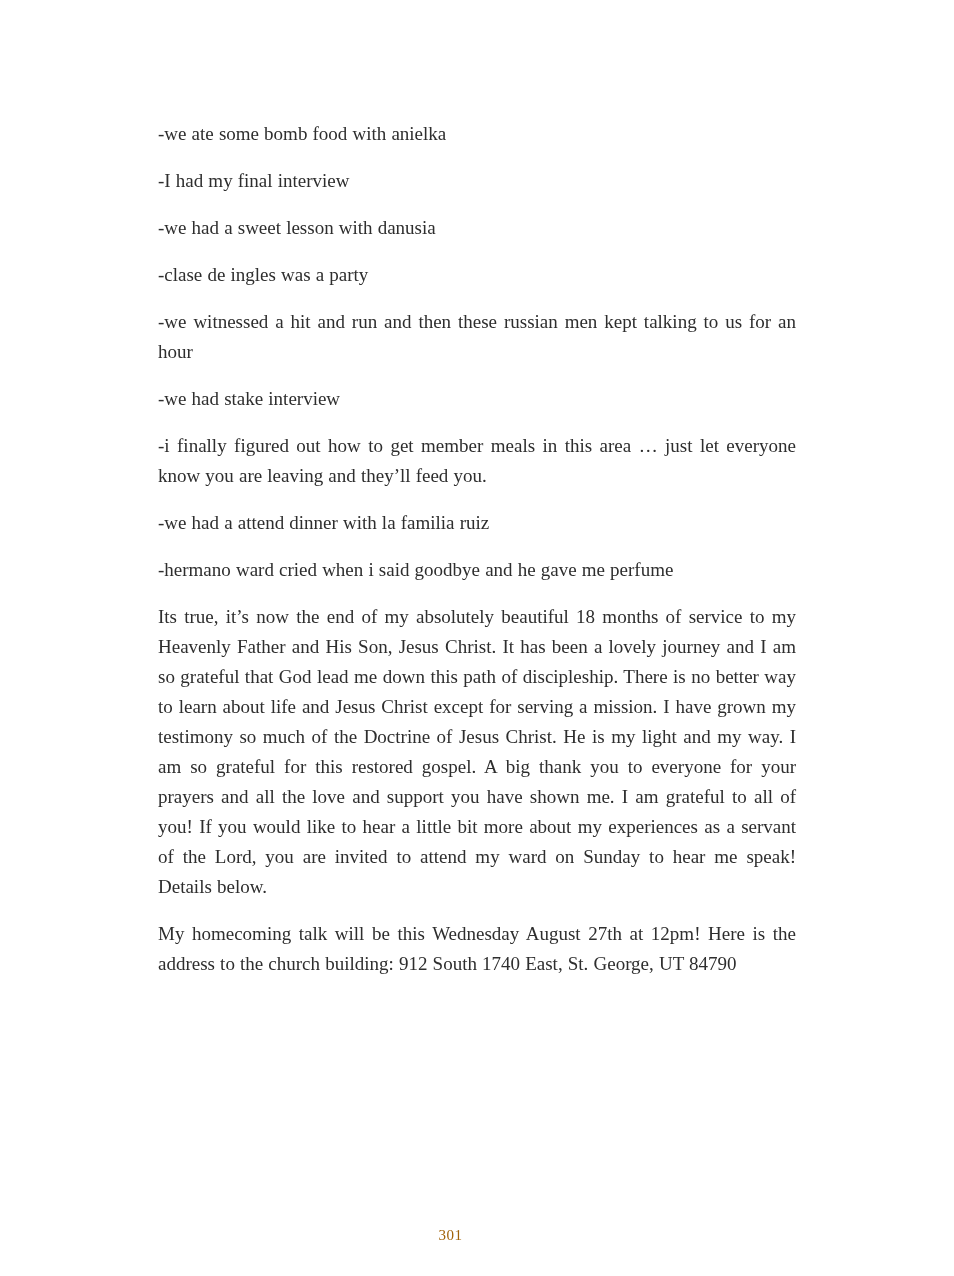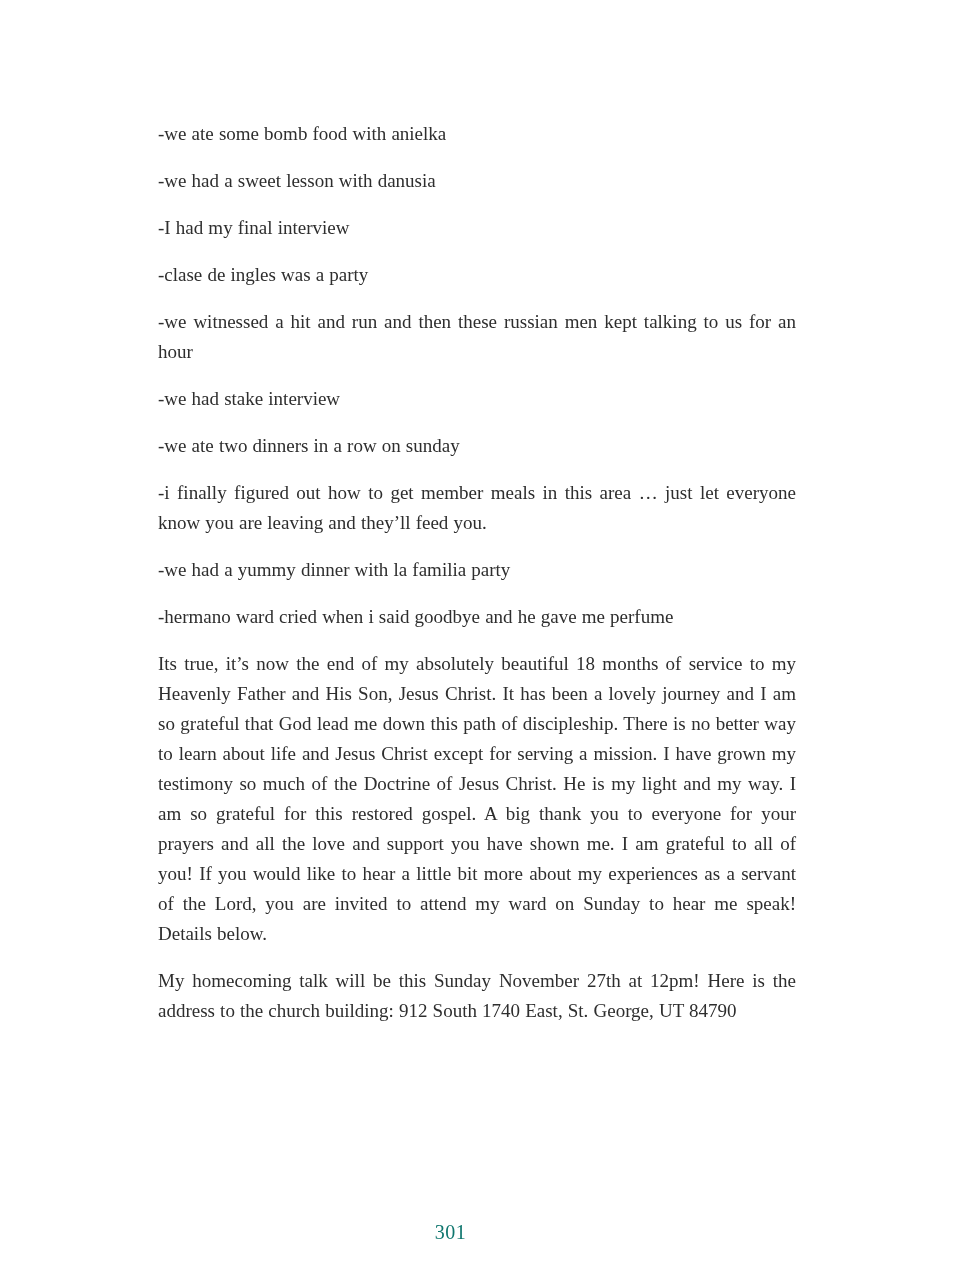--- a/index.html
+++ b/index.html
@@ -40,40 +40,39 @@
     margin-bottom: 17px;
     word-spacing: 0.02em;
   }
 
   .page-number {
     position: absolute;
     bottom: 32px;
     left: 0;
     width: 901px;
     text-align: center;
-    font-size: 20px;
-    color: #0f766e;
+    font-size: 15px;
+    color: #a16207;
     letter-spacing: 0.5px;
   }
 </style>
 </head>
 <body>
 
 <div class="page">
 
   <div class="content">
     <p>-we ate some bomb food with anielka</p>
+    <p>-I had my final interview</p>
     <p>-we had a sweet lesson with danusia</p>
-    <p>-I had my final interview</p>
     <p>-clase de ingles was a party</p>
     <p>-we witnessed a hit and run and then these russian men kept talking to us for an hour</p>
     <p>-we had stake interview</p>
-    <p>-we ate two dinners in a row on sunday</p>
     <p>-i finally figured out how to get member meals in this area … just let everyone know you are leaving and they’ll feed you.</p>
-    <p>-we had a yummy dinner with la familia party</p>
+    <p>-we had a attend dinner with la familia ruiz</p>
     <p>-hermano ward cried when i said goodbye and he gave me perfume</p>
     <p>Its true, it’s now the end of my absolutely beautiful 18 months of service to my Heavenly Father and His Son, Jesus Christ. It has been a lovely journey and I am so grateful that God lead me down this path of discipleship. There is no better way to learn about life and Jesus Christ except for serving a mission. I have grown my testimony so much of the Doctrine of Jesus Christ. He is my light and my way. I am so grateful for this restored gospel. A big thank you to everyone for your prayers and all the love and support you have shown me. I am grateful to all of you! If you would like to hear a little bit more about my experiences as a servant of the Lord, you are invited to attend my ward on Sunday to hear me speak! Details below.</p>
-    <p>My homecoming talk will be this Sunday November 27th at 12pm! Here is the address to the church building: 912 South 1740 East, St. George, UT 84790</p>
+    <p>My homecoming talk will be this Wednesday August 27th at 12pm! Here is the address to the church building: 912 South 1740 East, St. George, UT 84790</p>
   </div>
 
   <div class="page-number">301</div>
 
 </div>
 
 </body></html>

